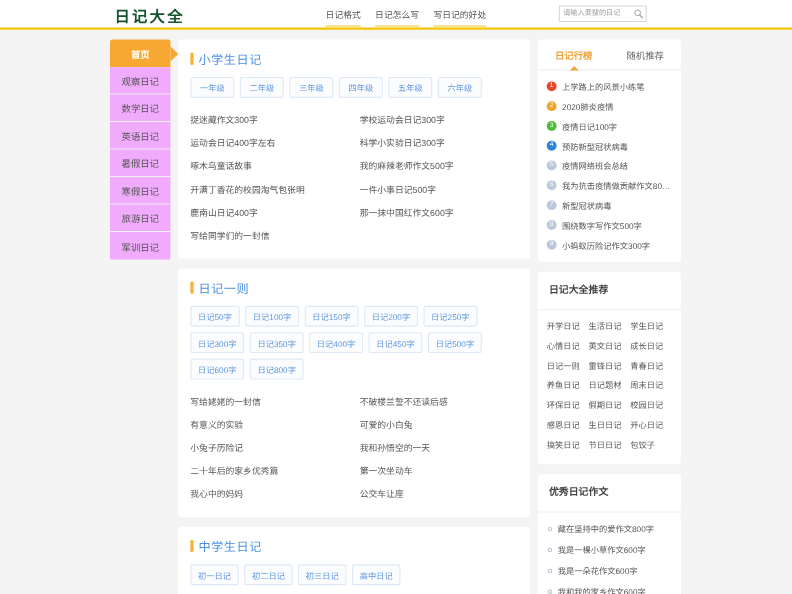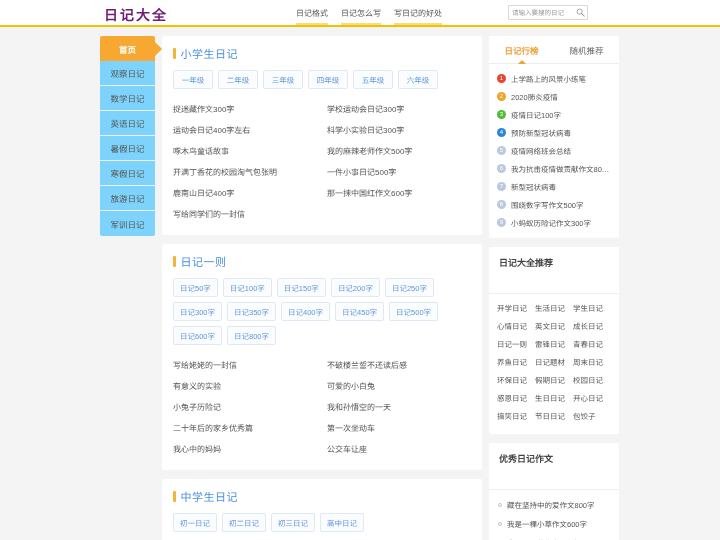--- a/index.html
+++ b/index.html
@@ -22,21 +22,21 @@
     border-bottom: 2px solid #f2c200;
     display: flex;
     align-items: center;
   }
   .logo {
     position: absolute;
     left: 104px; top: 4px;
     font-size: 14px;
     font-weight: bold;
     letter-spacing: 2px;
-    color: #701a75;
+    color: #14532d;
     font-family: "Liberation Serif", "DejaVu Serif", serif;
   }
   .nav {
     position: absolute;
     left: 296px; top: 7px;
     display: flex;
     gap: 13px;
   }
   .nav-item {
     font-size: 8px;
@@ -85,21 +85,21 @@
     display: flex;
     align-items: flex-start;
     gap: 7px;
   }
 
   
   .sidebar { width: 55px; flex: 0 0 55px; }
   .side-item {
     position: relative;
     height: 25px;
-    background: #7dd3fc;
+    background: #f0abfc;
     border-bottom: 1px solid #f0f0f0;
     display: flex; align-items: center; justify-content: center;
     font-size: 8.5px;
     color: #555;
     cursor: pointer;
     white-space: nowrap;
   }
   .side-item:first-child { border-radius: 2px 2px 0 0; }
   .side-item:last-child { border-bottom: none; border-radius: 0 0 2px 2px; }
   .side-item.active {
@@ -205,21 +205,21 @@
     transform: translateX(-50%);
     width: 0; height: 0;
     border-left: 4px solid transparent;
     border-right: 4px solid transparent;
     border-bottom: 4px solid #f0a33a;
   }
   .card-head {
     font-size: 9px;
     font-weight: bold;
     color: #444;
-    padding: 9px 10px 24px 10px;
+    padding: 9px 10px 12px 10px;
     border-bottom: 1px solid #f0f0f0;
   }
   .rank-list { padding: 5px 8px 7px 8px; }
   .rank-item {
     display: flex;
     align-items: center;
     gap: 5px;
     height: 18px;
     cursor: pointer;
   }

